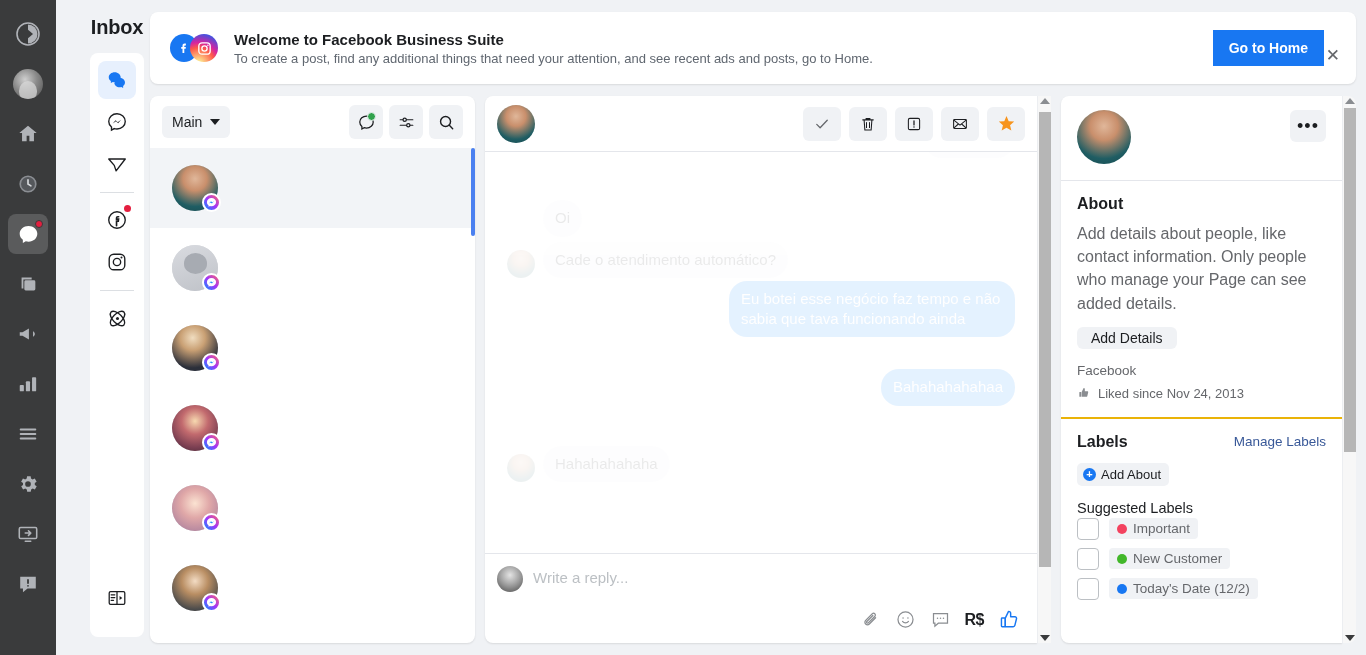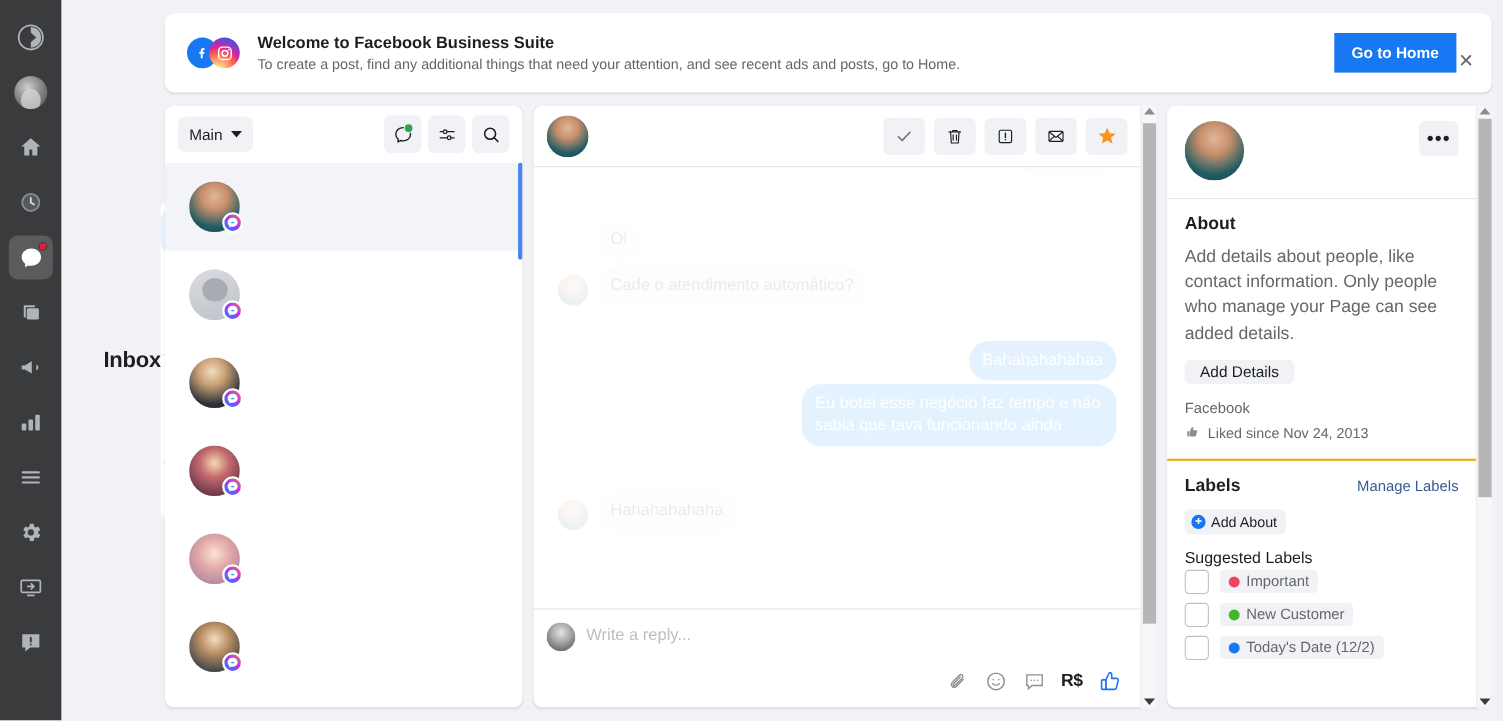--- a/index.html
+++ b/index.html
@@ -45,21 +45,21 @@
   .dot-badge {
     position: absolute; top: 6px; right: 5px;
     width: 8px; height: 8px; border-radius: 50%;
     background: #e41e3f; border: 1.5px solid #3a3b3c;
   }
 
   
   .inboxnav {
     width: 84px; flex: 0 0 84px;
     background: #f0f2f5;
-    display: flex; align-items: center;
+    display: flex; flex-direction: column; align-items: center;
     padding-top: 16px;
     padding-left: 38px;
   }
   .inbox-title {
     font-size: 20px; font-weight: bold; color: #1c1e21;
     margin-bottom: 14px; letter-spacing: -.2px;
   }
   .inboxnav-card {
     width: 54px;
     background: #ffffff;
@@ -607,25 +607,25 @@
             </div>
             <div class="msg-row" style="margin-top:42px;padding-left:36px;">
               <div class="bubble in">Oi</div>
             </div>
             <div class="msg-row" style="margin-top:5px;">
               <div class="msg-av">
                   <div class="ph ph-a"></div>
                 </div>
               <div class="bubble in">Cade o atendimento automático?</div>
             </div>
+            <div class="msg-row out" style="margin-top:3px;">
+              <div class="bubble out" style="max-width:286px;">Eu botei esse negócio faz tempo e não sabia que tava funcionando ainda</div>
+            </div>
             <div class="msg-row out" style="margin-top:32px;">
               <div class="bubble out">Bahahahahahaa</div>
-            </div>
-            <div class="msg-row out" style="margin-top:3px;">
-              <div class="bubble out" style="max-width:286px;">Eu botei esse negócio faz tempo e não sabia que tava funcionando ainda</div>
             </div>
             <div class="msg-row" style="margin-top:40px;">
               <div class="msg-av">
                   <div class="ph ph-a"></div>
                 </div>
               <div class="bubble in">Hahahahahaha</div>
             </div>
           </div>
 
           <div class="composer">

